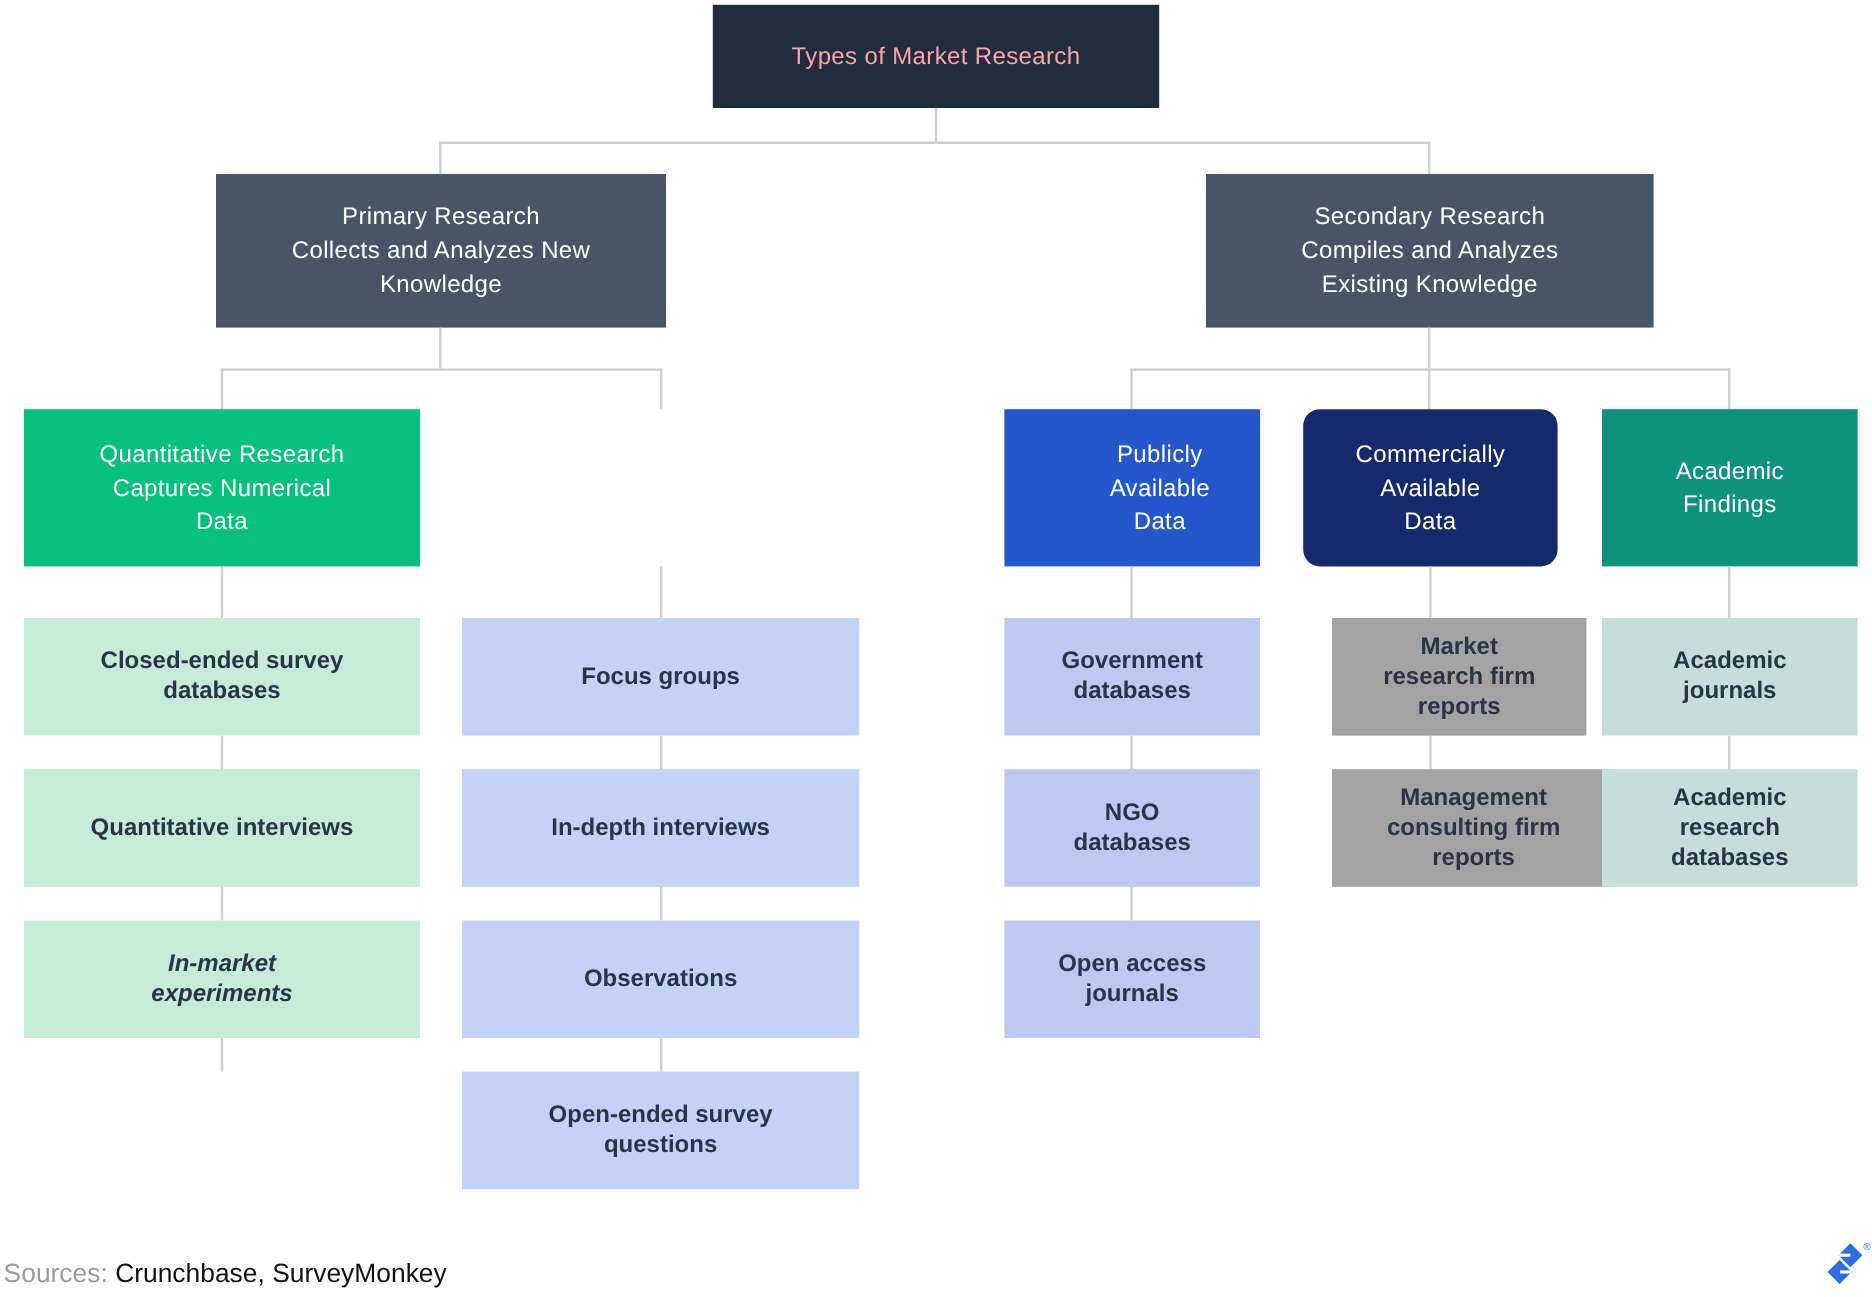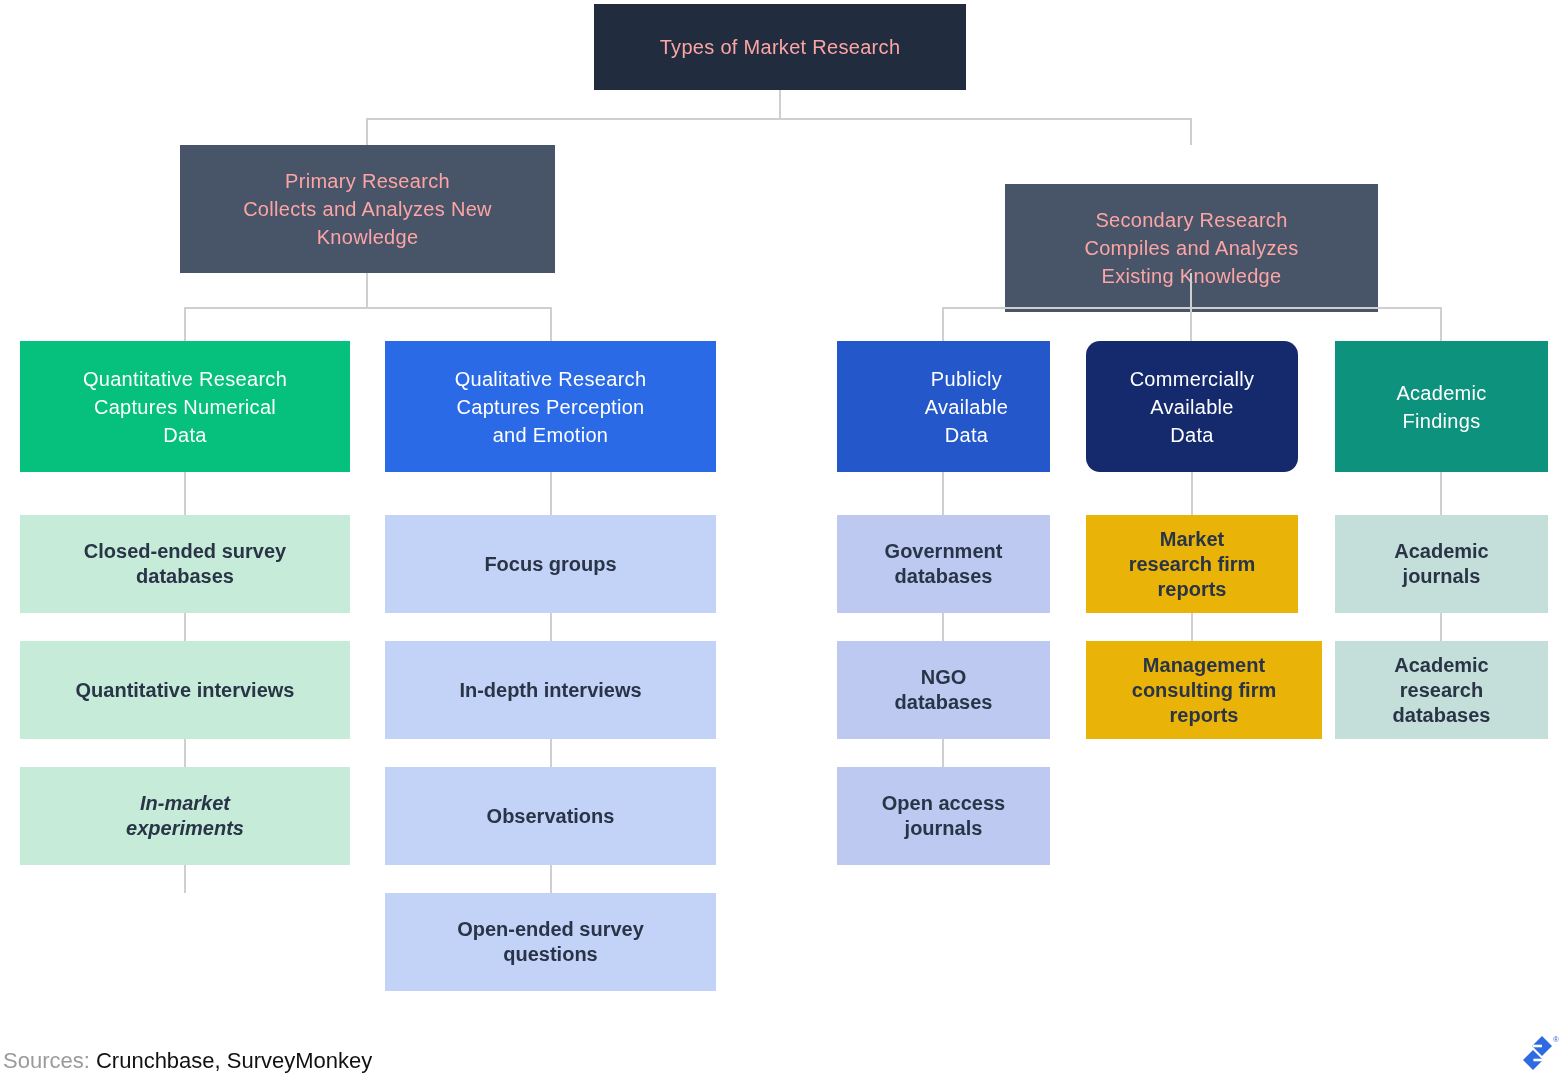--- a/index.html
+++ b/index.html
@@ -2,32 +2,32 @@
 <html><head>
 <meta charset="utf-8">
 <style>
   html,body{margin:0;padding:0;background:#ffffff;}
   body{font-family:"Liberation Sans","DejaVu Sans",sans-serif;}
   #canvas{position:relative;width:1560px;height:1081px;background:#ffffff;overflow:hidden;}
 
   .node{position:absolute;display:flex;align-items:center;justify-content:center;
         text-align:center;white-space:pre-line;box-sizing:border-box;}
   .lvl-dark{background:#222c3f;color:#fca5a5;font-size:20px;font-weight:500;letter-spacing:.3px;}
-  .lvl-branch{background:#485468;color:#fca5a5;font-size:20px;font-weight:500;line-height:28px;letter-spacing:.3px;}
+  .lvl-branch{background:#485468;color:#ffffff;font-size:20px;font-weight:500;line-height:28px;letter-spacing:.3px;}
   .hdr{color:#ffffff;font-size:20px;font-weight:500;line-height:28px;letter-spacing:.3px;}
   .hdr-quant{background:#05c17d;}
   .hdr-qual{background:#2b6ae6;}
   .hdr-pub{background:#2457ca;}
   .hdr-com{background:#142a6d;border-radius:14px;}
   .hdr-acad{background:#0d927d;}
   .item{color:#2a3447;font-size:20px;font-weight:600;line-height:25px;}
   .it-quant{background:#c6ecd9;}
   .it-qual{background:#c3d3f8;}
   .it-pub{background:#bdc9f1;}
-  .it-com{background:#eab308;}
+  .it-com{background:#a3a3a3;margin-left:24px;}
   .it-acad{background:#c4dfd9;}
 
   .cn{position:absolute;background:#cfcfcf;}
 
   .sources{position:absolute;left:3px;top:1048px;font-size:22px;color:#111111;}
   .sources .lbl{color:#9b9b9b;}
 
   .logo{position:absolute;left:1518px;top:1034px;width:42px;height:46px;}
 </style>
 </head>
@@ -38,40 +38,37 @@
   <div class="node lvl-dark" style="left:594px;top:4px;width:372px;height:86px;">Types of Market Research</div>
 
   <div class="cn" style="left:779px;top:90px;width:2px;height:30px;"></div>
   <div class="cn" style="left:366px;top:118px;width:826px;height:2px;"></div>
   <div class="cn" style="left:366px;top:118px;width:2px;height:27px;"></div>
   <div class="cn" style="left:1190px;top:118px;width:2px;height:27px;"></div>
 
   <div class="node lvl-branch" style="left:180px;top:145px;width:375px;height:128px;">Primary Research
 Collects and Analyzes New
 Knowledge</div>
-  <div class="node lvl-branch" style="left:1005px;top:145px;width:373px;height:128px;margin-top:39px;">Secondary Research
+  <div class="node lvl-branch" style="left:1005px;top:145px;width:373px;height:128px;">Secondary Research
 Compiles and Analyzes
 Existing Knowledge</div>
 
   <div class="cn" style="left:366px;top:273px;width:2px;height:35px;"></div>
   <div class="cn" style="left:184px;top:307px;width:368px;height:2px;"></div>
   <div class="cn" style="left:184px;top:307px;width:2px;height:34px;"></div>
   <div class="cn" style="left:550px;top:307px;width:2px;height:34px;"></div>
 
   <div class="cn" style="left:1190px;top:273px;width:2px;height:68px;"></div>
   <div class="cn" style="left:942px;top:307px;width:500px;height:2px;"></div>
   <div class="cn" style="left:942px;top:307px;width:2px;height:34px;"></div>
   <div class="cn" style="left:1440px;top:307px;width:2px;height:34px;"></div>
 
   <div class="node hdr hdr-quant" style="left:20px;top:341px;width:330px;height:131px;">Quantitative Research
 Captures Numerical
 Data</div>
-  <div class="node hdr hdr-qual" style="left:385px;top:341px;width:331px;height:131px;">Qualitative Research
-Captures Perception
-and Emotion</div>
   <div class="node hdr hdr-pub" style="left:837px;top:341px;width:213px;height:131px;padding-left:46px;">Publicly
 Available
 Data</div>
   <div class="node hdr hdr-com" style="left:1086px;top:341px;width:212px;height:131px;">Commercially
 Available
 Data</div>
   <div class="node hdr hdr-acad" style="left:1335px;top:341px;width:213px;height:131px;">Academic
 Findings</div>
 
   <div class="cn" style="left:184px;top:472px;width:2px;height:43px;"></div>

